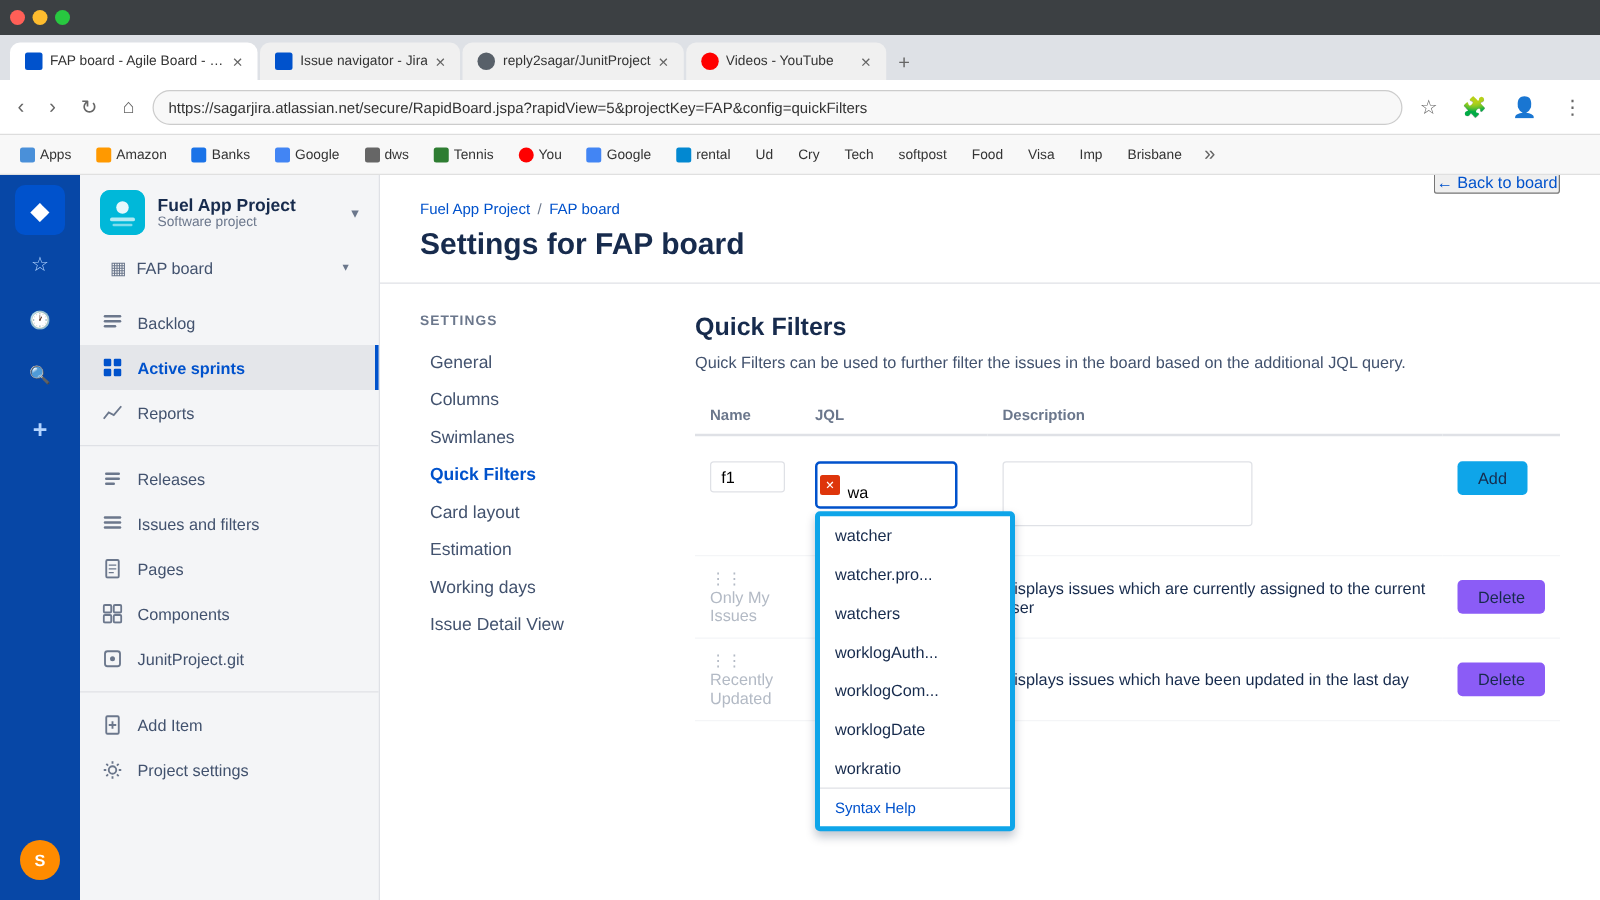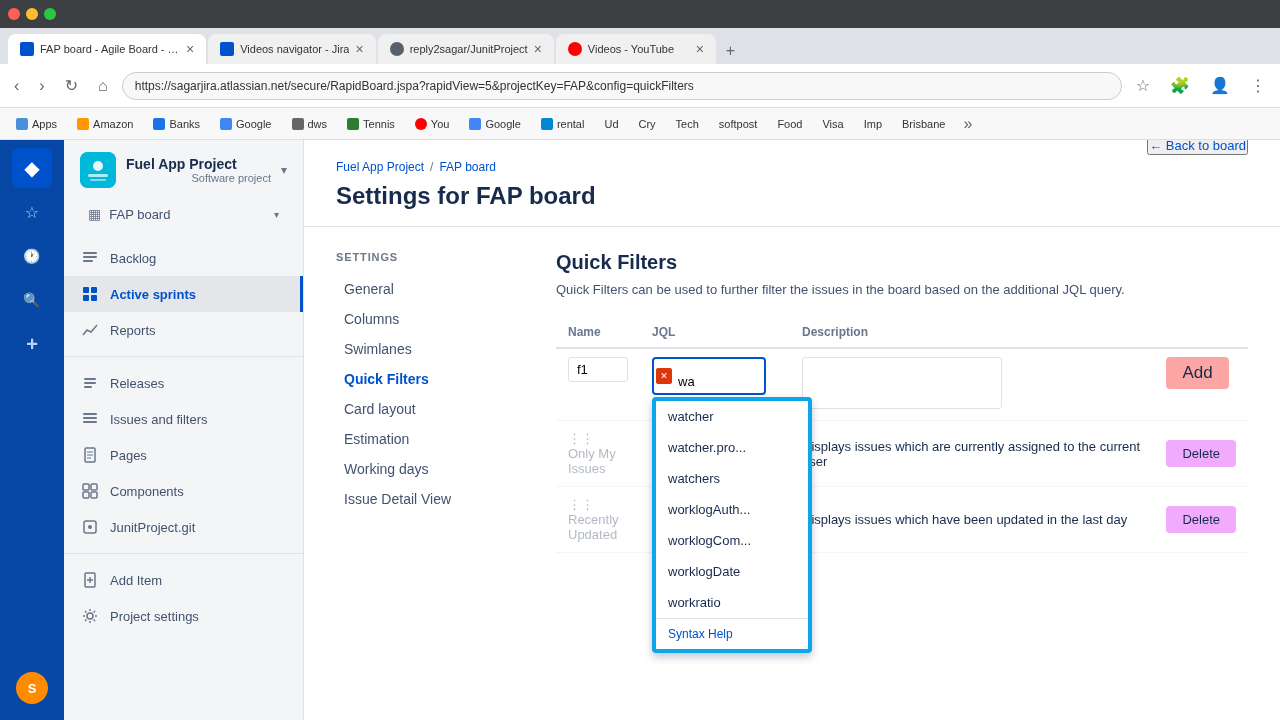--- a/index.html
+++ b/index.html
@@ -37,21 +37,21 @@
     .icon-sidebar { width: 64px; background: #0747a6; display: flex; flex-direction: column; align-items: center; padding: 8px 0; gap: 4px; }
     .icon-sidebar-item { width: 40px; height: 40px; display: flex; align-items: center; justify-content: center; border-radius: 8px; cursor: pointer; color: #fff; font-size: 18px; }
     .icon-sidebar-avatar { width: 32px; height: 32px; border-radius: 50%; background: #ff8b00; display: flex; align-items: center; justify-content: center; color: #fff; font-size: 13px; font-weight: bold; margin-top: auto; margin-bottom: 8px; }
 
     
     .project-sidebar { width: 240px; background: #f4f5f7; border-right: 1px solid #dfe1e6; display: flex; flex-direction: column; overflow-y: auto; }
     .project-header { padding: 12px 16px; display: flex; align-items: center; gap: 10px; cursor: pointer; }
     .project-avatar { width: 36px; height: 36px; border-radius: 8px; background: #00b8d9; display: flex; align-items: center; justify-content: center; flex-shrink: 0; overflow: hidden; }
     .project-info { flex: 1; }
     .project-name { font-size: 14px; font-weight: 600; color: #172b4d; }
-    .project-type { font-size: 11px; color: #6b778c; text-align: right; }
+    .project-type { font-size: 11px; color: #6b778c; }
     .project-chevron { color: #6b778c; font-size: 12px; }
 
     .sidebar-nav { padding: 8px 0; }
     .sidebar-nav-item { display: flex; align-items: center; gap: 10px; padding: 8px 16px; cursor: pointer; color: #42526e; font-size: 13px; border-radius: 0; }
     .sidebar-nav-item.active { background: #e4e6ea; color: #0052cc; font-weight: 600; border-right: 3px solid #0052cc; }
     .sidebar-nav-icon { width: 20px; height: 20px; display: flex; align-items: center; justify-content: center; font-size: 14px; color: #6b778c; flex-shrink: 0; }
     .sidebar-nav-item.active .sidebar-nav-icon { color: #0052cc; }
     .board-section { padding: 0 16px 4px; }
     .board-item { display: flex; align-items: center; gap: 8px; padding: 6px 8px; cursor: pointer; border-radius: 4px; color: #42526e; font-size: 13px; }
     .board-chevron { font-size: 10px; color: #6b778c; margin-left: auto; }
@@ -78,24 +78,24 @@
     .settings-nav-item.active { color: #0052cc; font-weight: 600; }
 
     
     .settings-content { flex: 1; }
     .settings-section-title { font-size: 20px; font-weight: 600; color: #172b4d; margin-bottom: 8px; }
     .settings-description { font-size: 13px; color: #42526e; margin-bottom: 20px; }
 
     
     .qf-table { width: 100%; border-collapse: collapse; }
     .qf-table th { padding: 8px 12px; text-align: left; font-size: 12px; font-weight: 600; color: #6b778c; border-bottom: 2px solid #dfe1e6; }
-    .qf-table td { padding: 8px 12px; vertical-align: top; border-bottom: 1px solid #f4f5f7; }
-
-    .add-btn { background: #fca5a5; border: none; padding: 6px 16px; border-radius: 4px; font-size: 17px; color: #172b4d; cursor: pointer; font-weight: 500; }
-    .delete-btn { background: #f0abfc; border: none; padding: 6px 16px; border-radius: 4px; font-size: 13px; color: #172b4d; cursor: pointer; font-weight: 500; }
+    .qf-table td { padding: 20px 12px; vertical-align: top; border-bottom: 1px solid #f4f5f7; }
+
+    .add-btn { background: #0ea5e9; border: none; padding: 6px 16px; border-radius: 4px; font-size: 13px; color: #172b4d; cursor: pointer; font-weight: 500; }
+    .delete-btn { background: #8b5cf6; border: none; padding: 6px 16px; border-radius: 4px; font-size: 13px; color: #172b4d; cursor: pointer; font-weight: 500; }
 
     
     .autocomplete-dropdown { position: absolute; background: #fff; border: 4px solid #0ea5e9; border-radius: 4px; box-shadow: 0 4px 8px rgba(9,30,66,0.25); z-index: 100; min-width: 160px; top: calc(100% + 2px); left: 0; }
     .autocomplete-item { padding: 8px 12px; font-size: 13px; color: #172b4d; cursor: pointer; }
     .autocomplete-item.syntax-help { color: #0052cc; border-top: 1px solid #dfe1e6; font-size: 12px; }
 
     .existing-row td { padding: 10px 12px; vertical-align: middle; }
     .existing-row .drag-cell { width: 20px; color: #b3bac5; }
 
     .new-row-input { border: 1px solid #dfe1e6; border-radius: 3px; padding: 4px 8px; font-size: 13px; width: 60px; }
@@ -122,21 +122,21 @@
   </div>
 
   <div class="browser-tabs">
     <div class="browser-tab active">
       <div class="tab-favicon blue"></div>
       <span class="tab-title">FAP board - Agile Board - Jira</span>
       <span class="tab-close">×</span>
     </div>
     <div class="browser-tab">
       <div class="tab-favicon blue"></div>
-      <span class="tab-title">Videos navigator - Jira</span>
+      <span class="tab-title">Issue navigator - Jira</span>
       <span class="tab-close">×</span>
     </div>
     <div class="browser-tab">
       <div class="tab-favicon gray"></div>
       <span class="tab-title">reply2sagar/JunitProject</span>
       <span class="tab-close">×</span>
     </div>
     <div class="browser-tab">
       <div class="tab-favicon red"></div>
       <span class="tab-title">Videos - YouTube</span>

